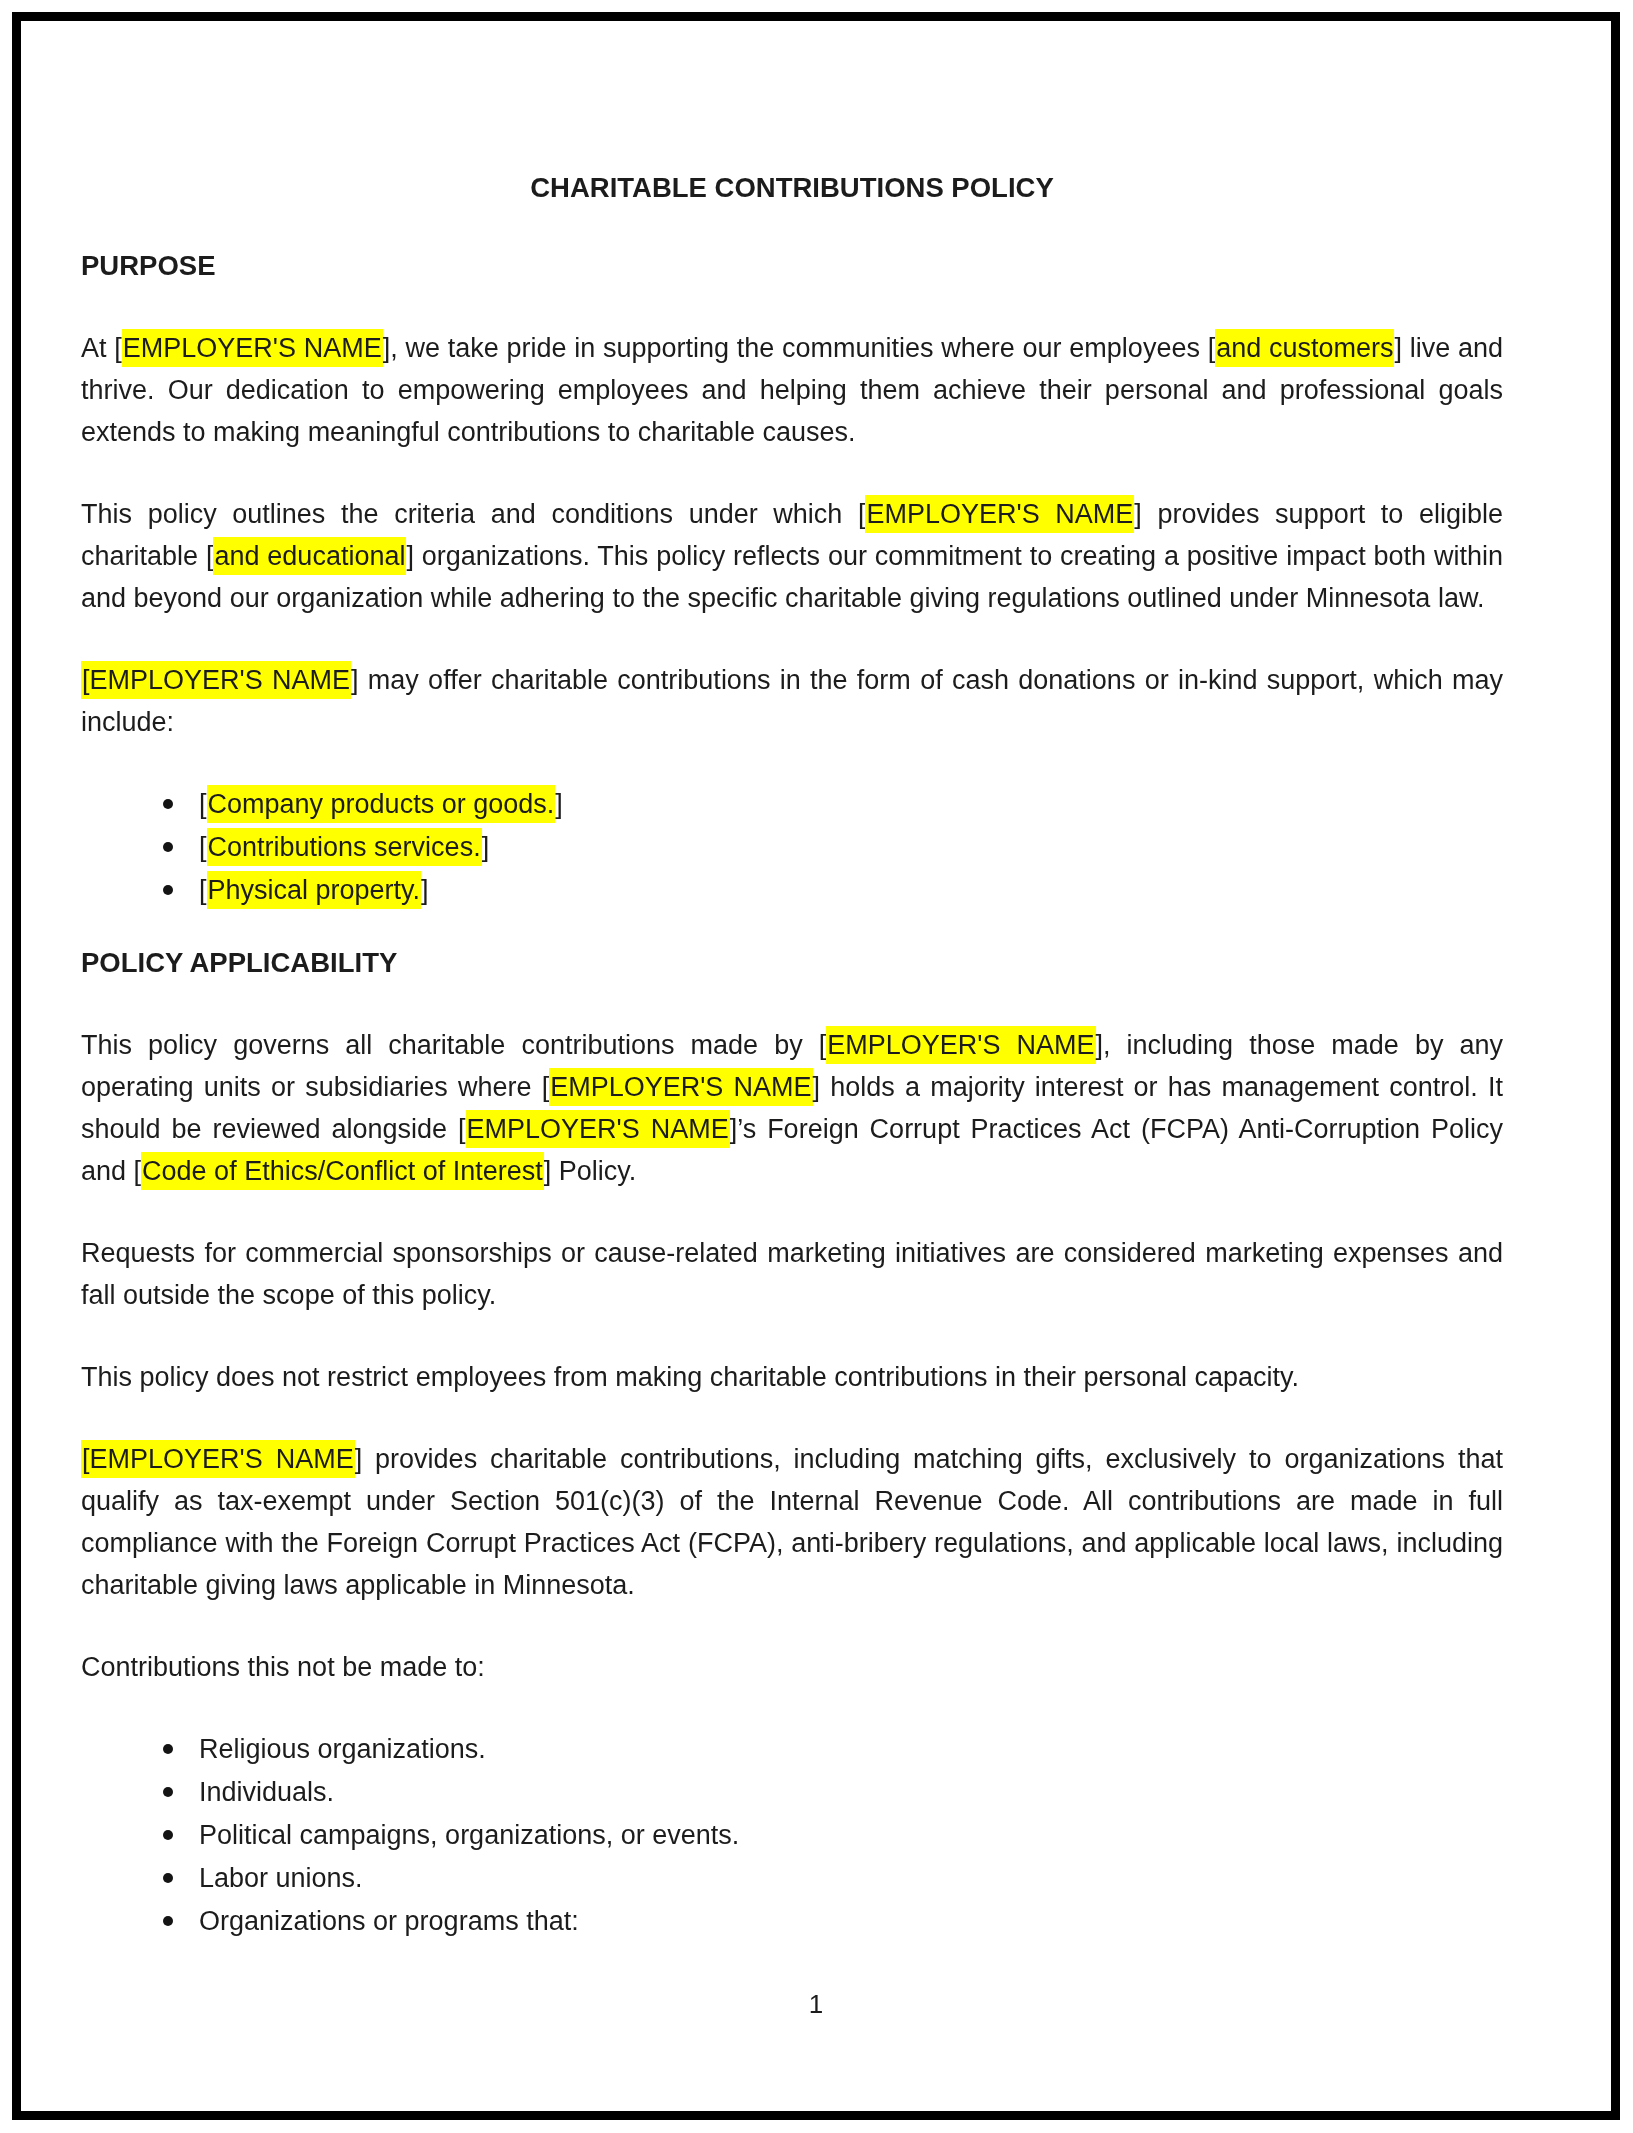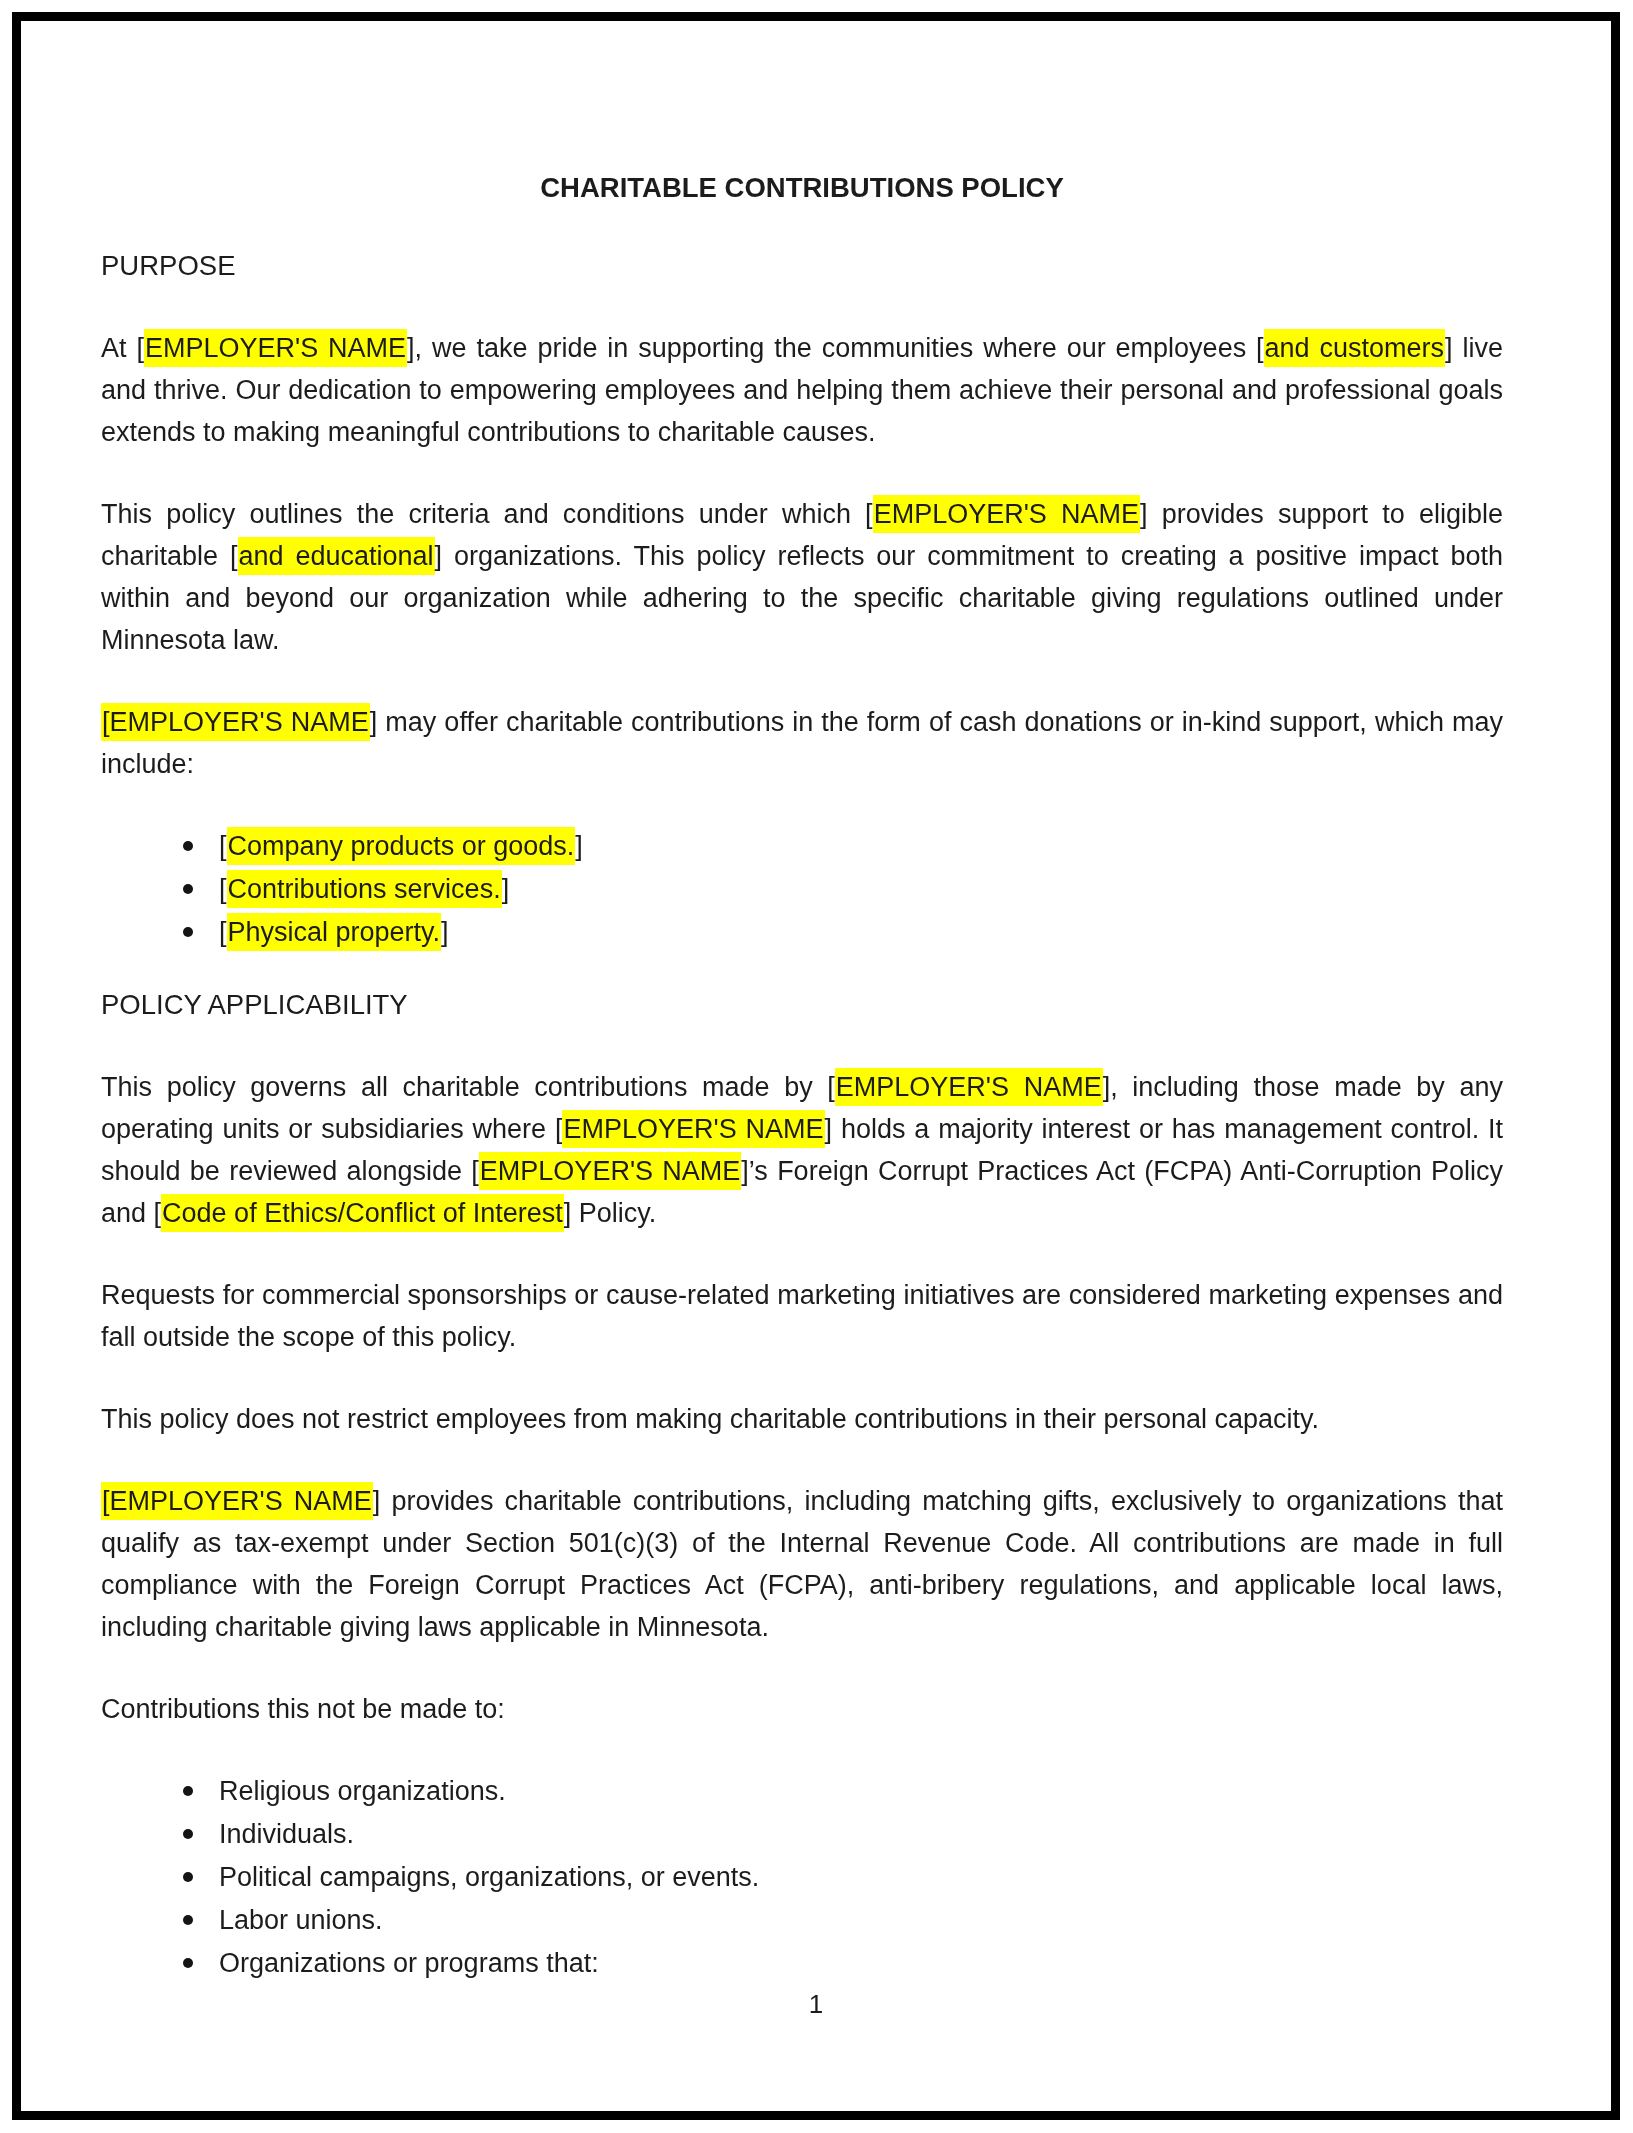--- a/index.html
+++ b/index.html
@@ -19,34 +19,34 @@
     position:relative;
     overflow:hidden;
   }
   .page-border{
     position:absolute;
     left:12px; top:12px; right:13px; bottom:13px;
     border:9px solid var(--border-color);
     background:var(--bg-color);
   }
   .content{
-    padding:146px 108px 0 80px;
+    padding:146px 108px 0 60px;
     font-size:27px;
     line-height:42px;
   }
   .doc-title{
     font-size:27.5px;
     font-weight:700;
     text-align:center;
     margin:0 0 36px 0;
     line-height:42px;
   }
   h2{
     font-size:27.5px;
-    font-weight:400;
+    font-weight:700;
     margin:30px 0 28px 0;
     line-height:42px;
   }
   p{
     text-align:justify;
     margin:40px 0;
   }
   .hl{
     background:var(--hl-color);
     padding:4px 1px;

